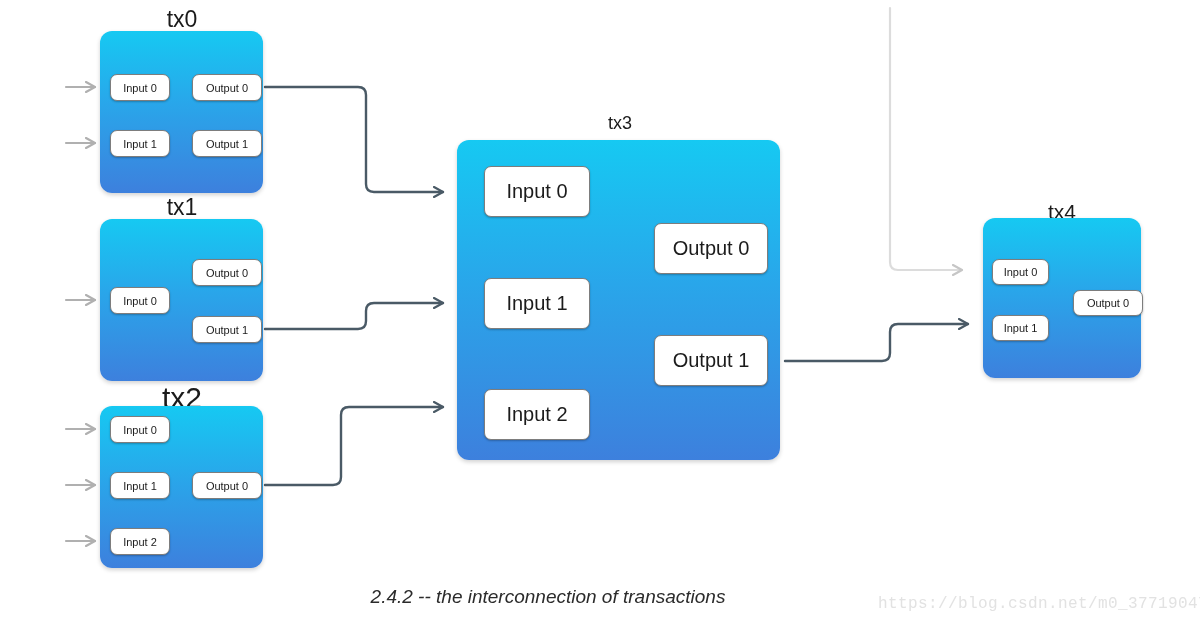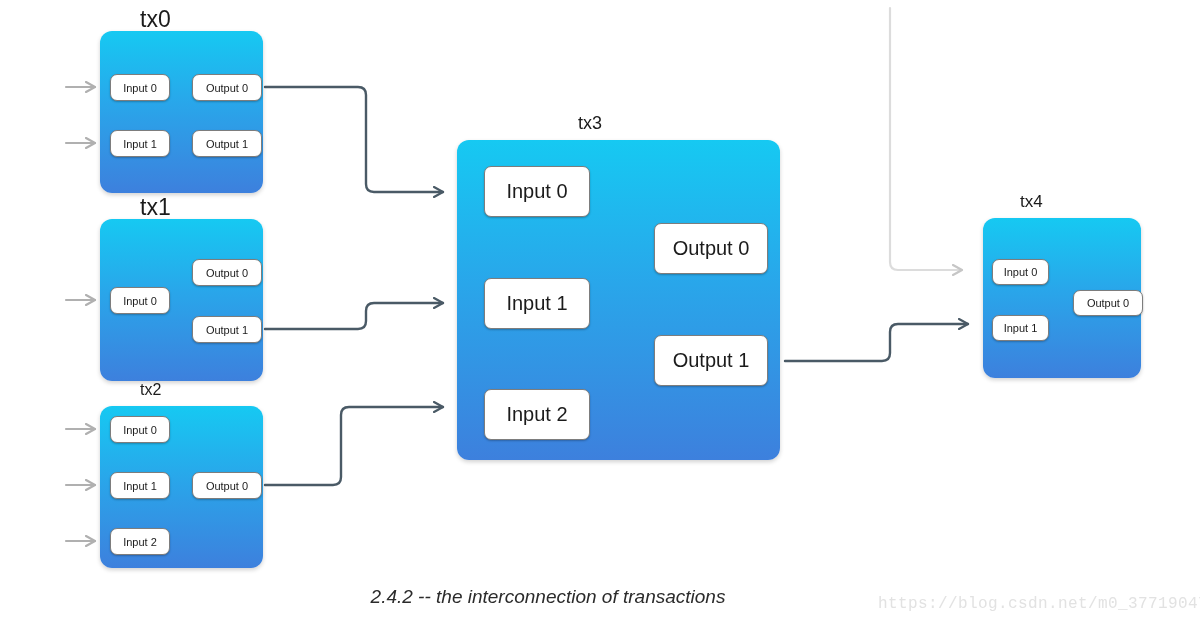--- a/index.html
+++ b/index.html
@@ -24,20 +24,21 @@
   .tx-box {
     position: absolute;
     border-radius: 12px;
     background: linear-gradient(to bottom, #16c9f2 0%, #29a6ea 45%, #3d80dd 100%);
     box-shadow: 0 2px 4px rgba(0,0,0,0.18);
   }
   .tx-title {
     position: absolute;
     font-family: "Liberation Sans", sans-serif;
     color: #1b1b1b;
+    text-align: center;
     white-space: nowrap;
     font-weight: 400;
   }
   
   .chip {
     position: absolute;
     background: #ffffff;
     border: 1px solid #7d7d7d;
     border-radius: 7px;
     color: #1b1b1b;
@@ -125,36 +126,36 @@
   <div class="chip" style="left:110px; top:130px; width:60px; height:27px; font-size:11px;">Input 1</div>
   <div class="chip" style="left:192px; top:74px; width:70px; height:27px; font-size:11px;">Output 0</div>
   <div class="chip" style="left:192px; top:130px; width:70px; height:27px; font-size:11px;">Output 1</div>
 
   <div class="tx-title" style="left:140px; top:194px; width:84px; font-size:23px;">tx1</div>
   <div class="tx-box" style="left:100px; top:219px; width:163px; height:162px;"></div>
   <div class="chip" style="left:110px; top:287px; width:60px; height:27px; font-size:11px;">Input 0</div>
   <div class="chip" style="left:192px; top:259px; width:70px; height:27px; font-size:11px;">Output 0</div>
   <div class="chip" style="left:192px; top:316px; width:70px; height:27px; font-size:11px;">Output 1</div>
 
-  <div class="tx-title" style="left:140px; top:381px; width:84px; font-size:16px;">tx2</div>
+  <div class="tx-title" style="left:140px; top:381px; width:84px; font-size:30px;">tx2</div>
   <div class="tx-box" style="left:100px; top:406px; width:163px; height:162px;"></div>
   <div class="chip" style="left:110px; top:416px; width:60px; height:27px; font-size:11px;">Input 0</div>
   <div class="chip" style="left:110px; top:472px; width:60px; height:27px; font-size:11px;">Input 1</div>
   <div class="chip" style="left:110px; top:528px; width:60px; height:27px; font-size:11px;">Input 2</div>
   <div class="chip" style="left:192px; top:472px; width:70px; height:27px; font-size:11px;">Output 0</div>
 
   <div class="tx-title" style="left:578px; top:113px; width:84px; font-size:18px;">tx3</div>
   <div class="tx-box" style="left:457px; top:140px; width:323px; height:320px;"></div>
   <div class="chip" style="left:484px; top:166px; width:106px; height:51px; font-size:20px;">Input 0</div>
   <div class="chip" style="left:484px; top:278px; width:106px; height:51px; font-size:20px;">Input 1</div>
   <div class="chip" style="left:484px; top:389px; width:106px; height:51px; font-size:20px;">Input 2</div>
   <div class="chip" style="left:654px; top:223px; width:114px; height:51px; font-size:20px;">Output 0</div>
   <div class="chip" style="left:654px; top:335px; width:114px; height:51px; font-size:20px;">Output 1</div>
 
-  <div class="tx-title" style="left:1020px; top:192px; width:84px; font-size:17px;">tx4</div>
+  <div class="tx-title" style="left:1020px; top:200px; width:84px; font-size:21px;">tx4</div>
   <div class="tx-box" style="left:983px; top:218px; width:158px; height:160px;"></div>
   <div class="chip" style="left:992px; top:259px; width:57px; height:26px; font-size:11px;">Input 0</div>
   <div class="chip" style="left:992px; top:315px; width:57px; height:26px; font-size:11px;">Input 1</div>
   <div class="chip" style="left:1073px; top:290px; width:70px; height:26px; font-size:11px;">Output 0</div>
 
   <div id="caption">2.4.2 -- the interconnection of transactions</div>
   <div id="watermark">https://blog.csdn.net/m0_37719047</div>
 
 </div>
 

